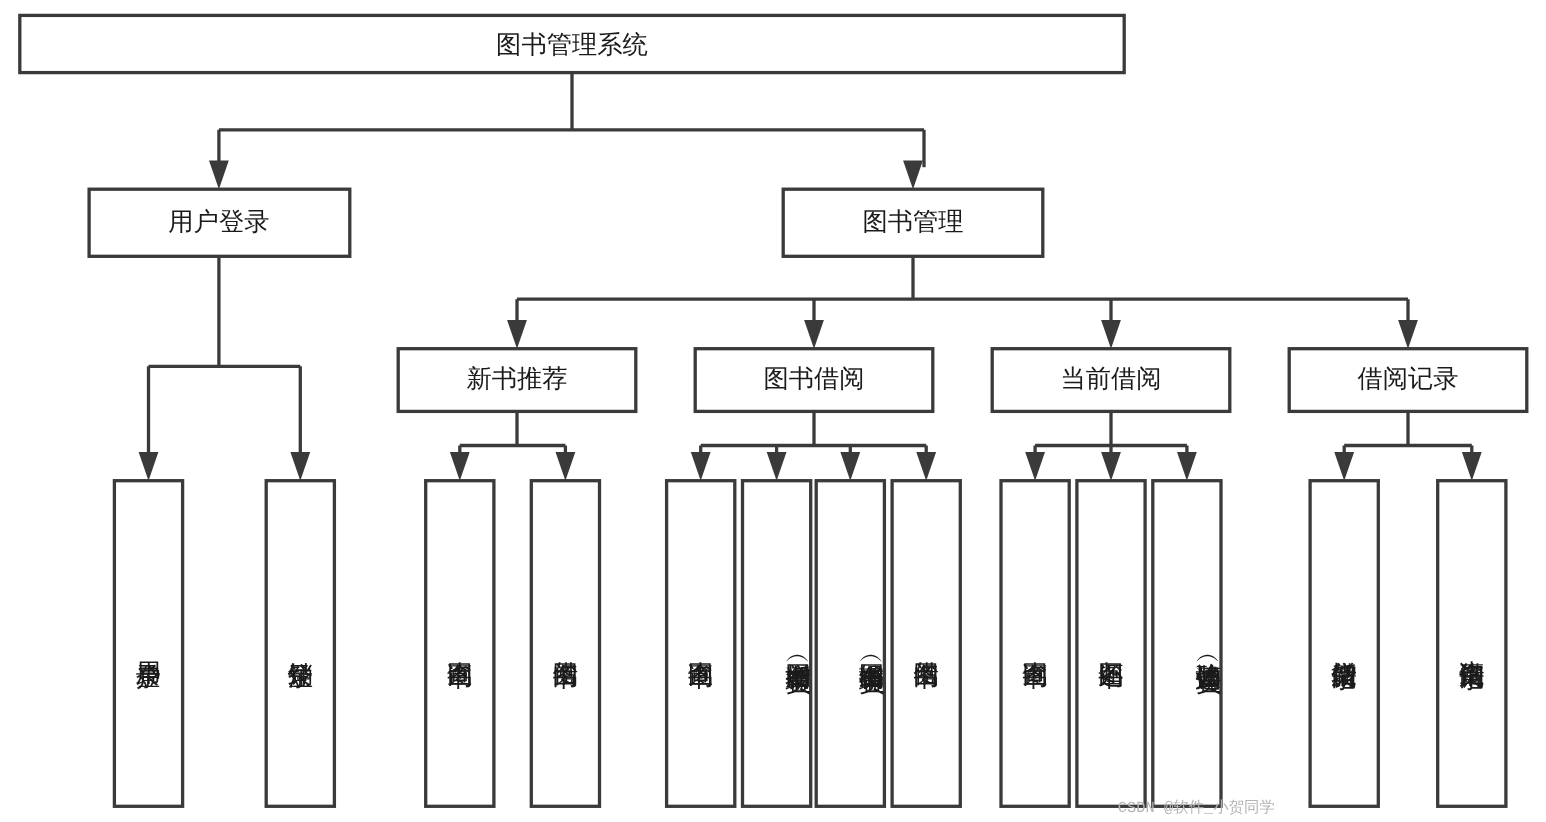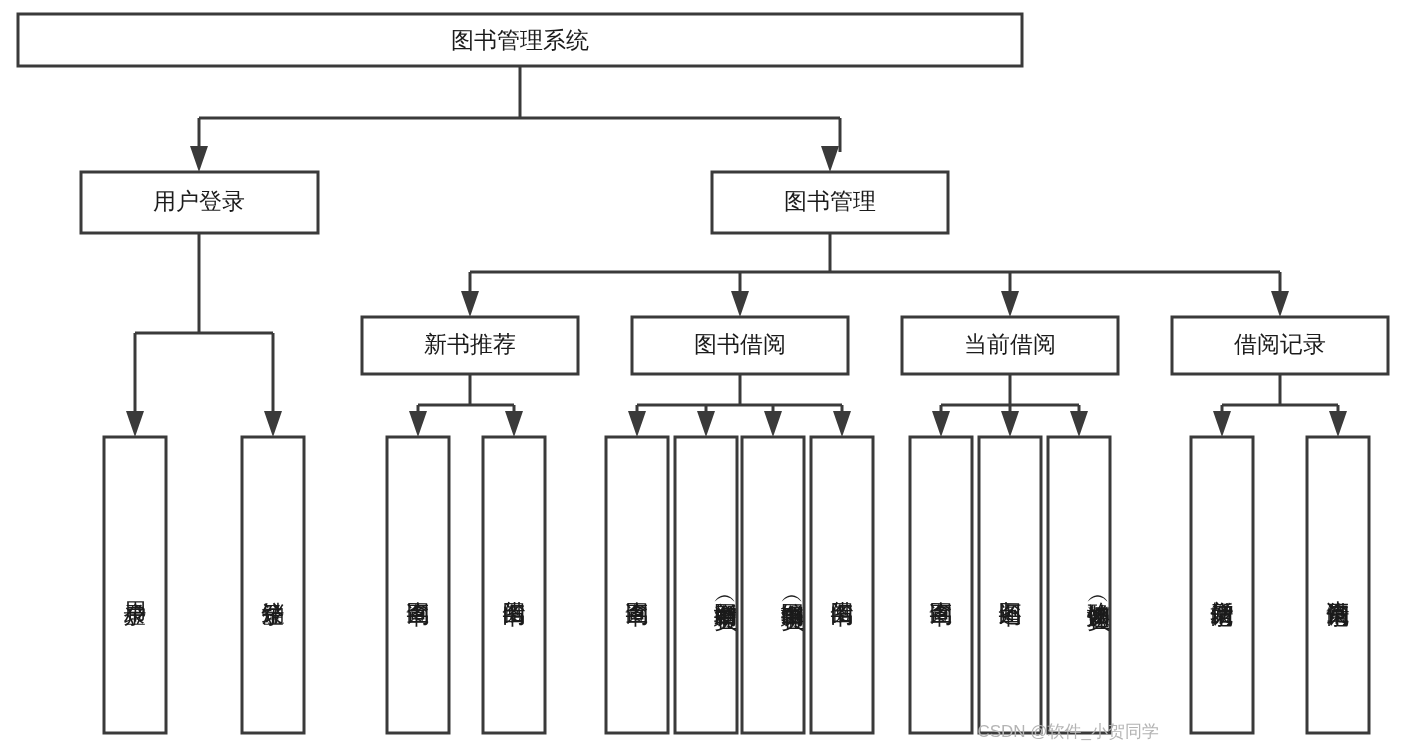--- a/index.html
+++ b/index.html
@@ -62,23 +62,23 @@
     pointer-events: none;
     white-space: nowrap;
   }
   .vlabel-wrap.centered {
     align-items: center;
   }
   .watermark {
     position: absolute;
     right: 8px;
     bottom: 4px;
-    font-size: 17px;
+    font-size: 14px;
     color: #b4b4b4;
-    font-family: Liberation Sans, sans-serif;
+    font-family: Liberation Mono, monospace;
     white-space: nowrap;
     pointer-events: none;
   }
 </style>
 </head>
 <body>
 
 <div id="diagram-root">
 
   <svg class="canvas" viewBox="0 0 1405 747" xmlns="http://www.w3.org/2000/svg">

